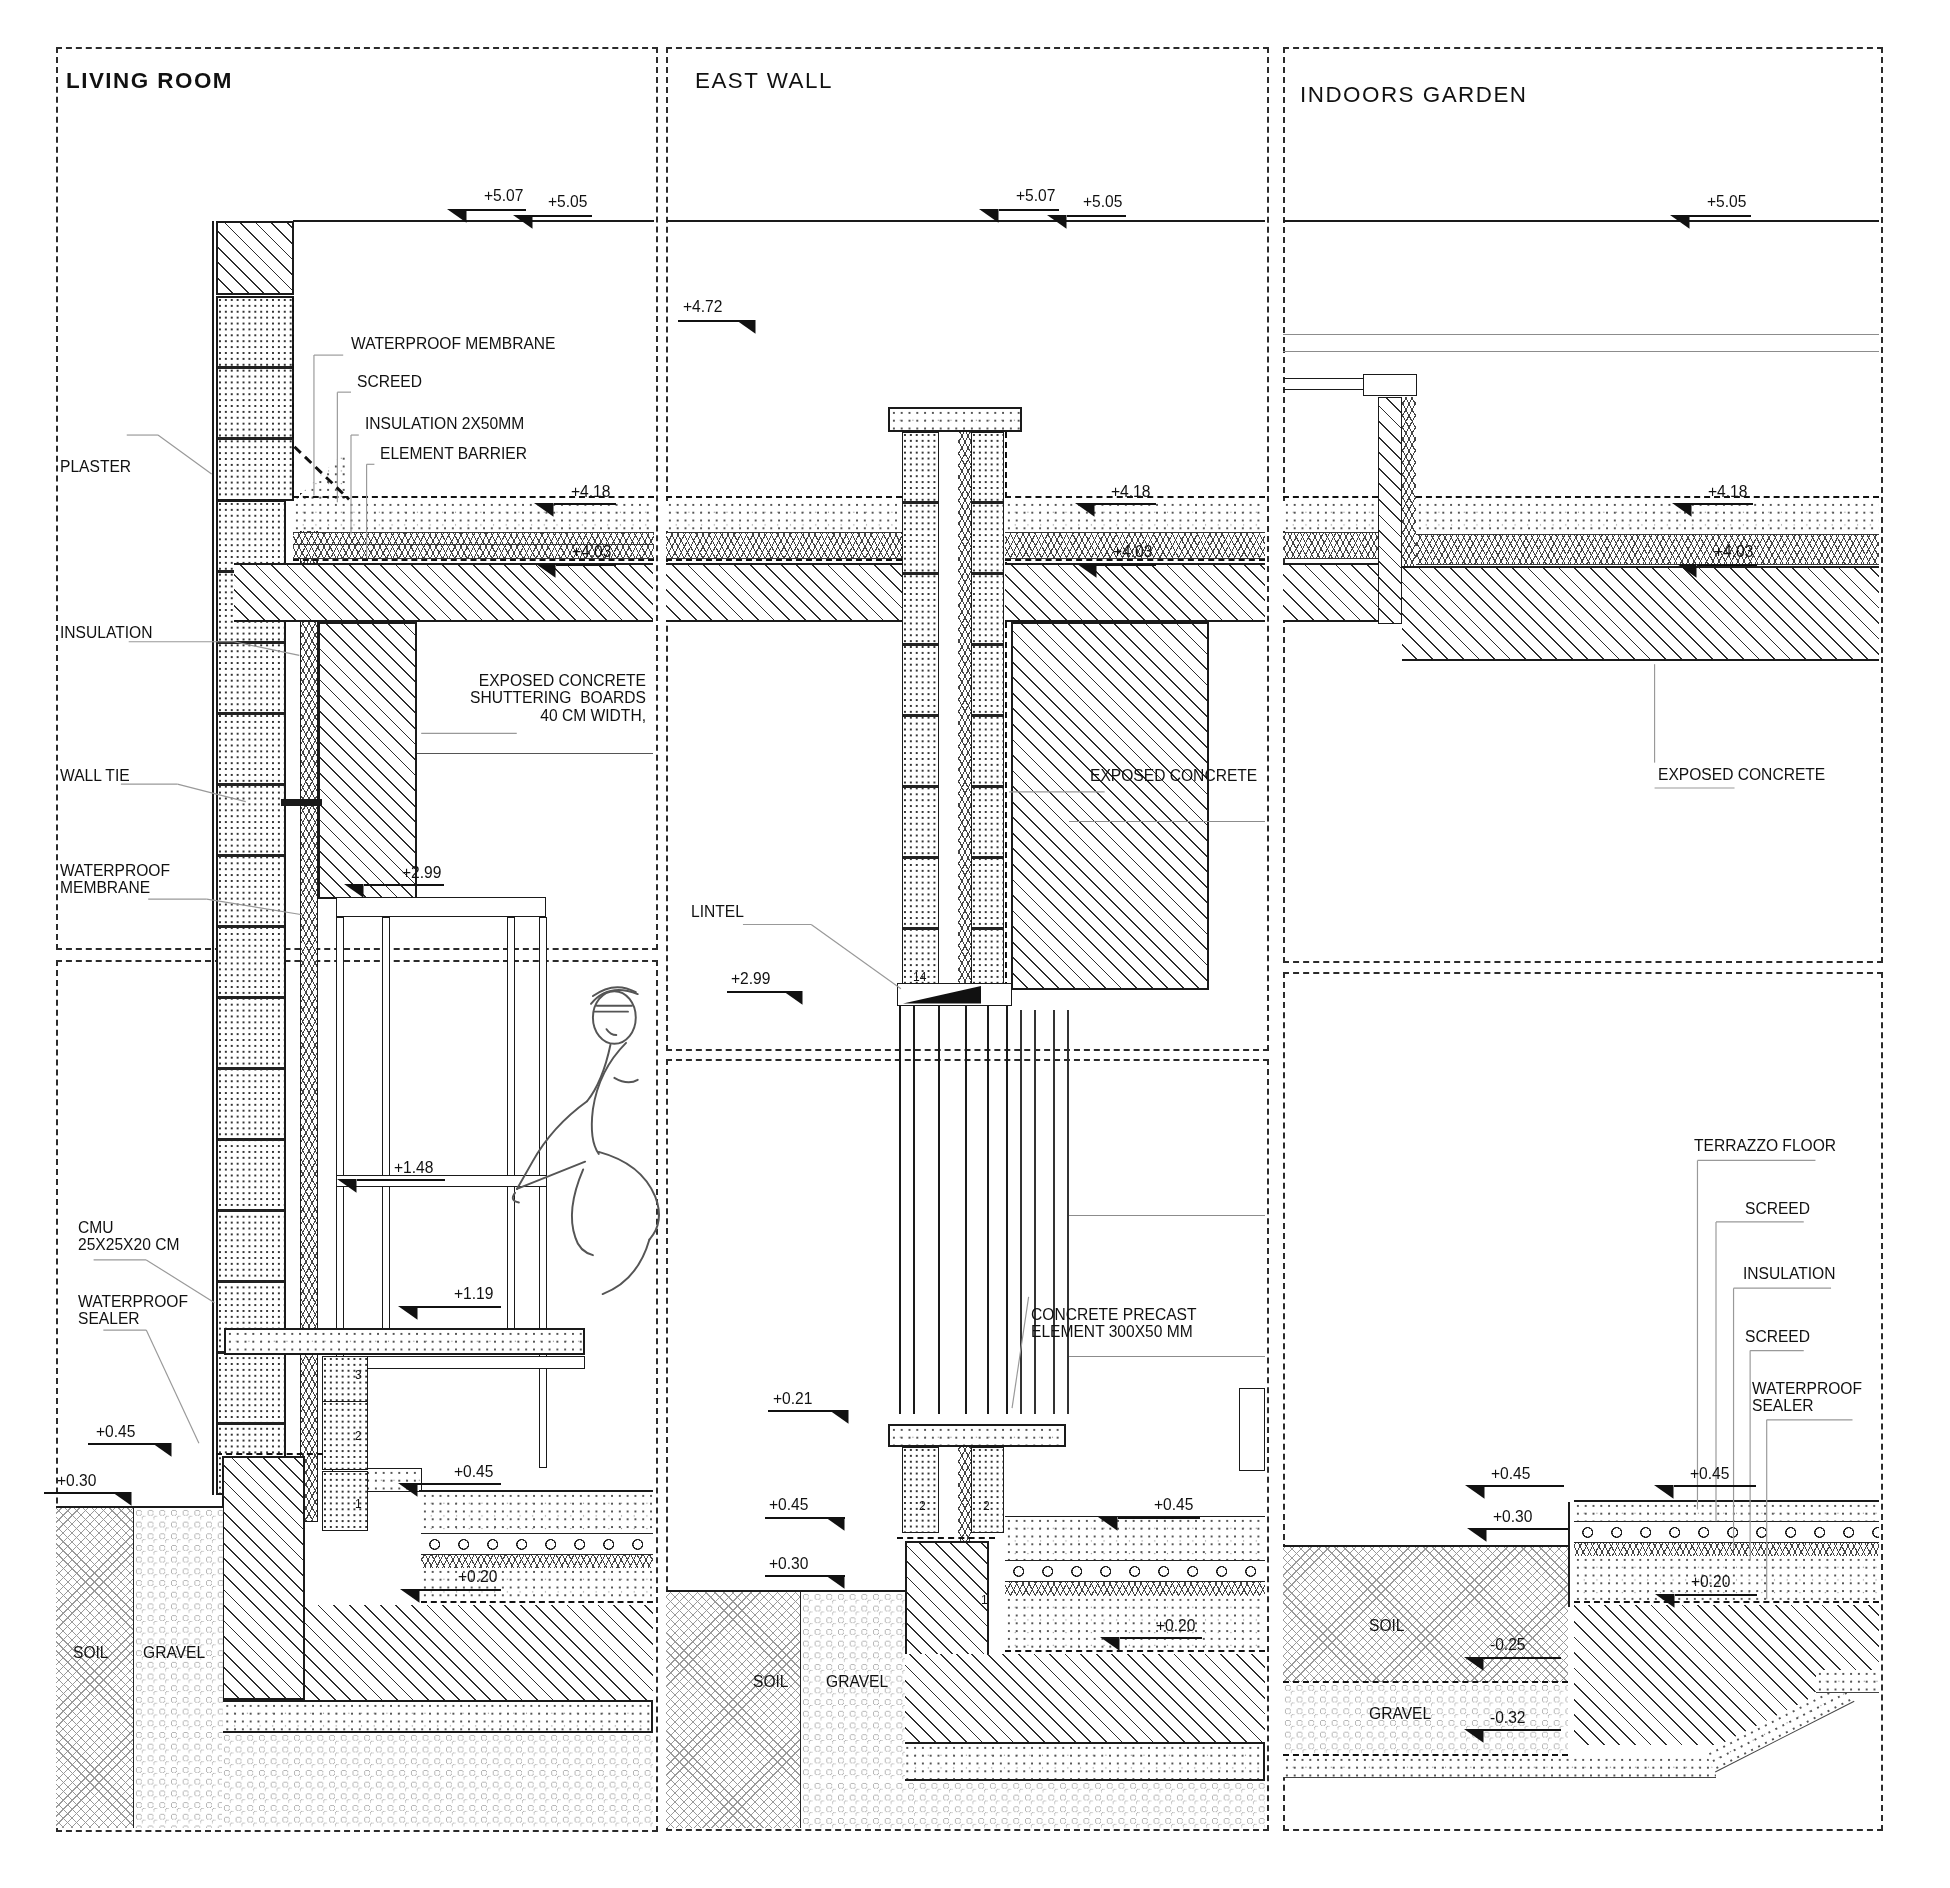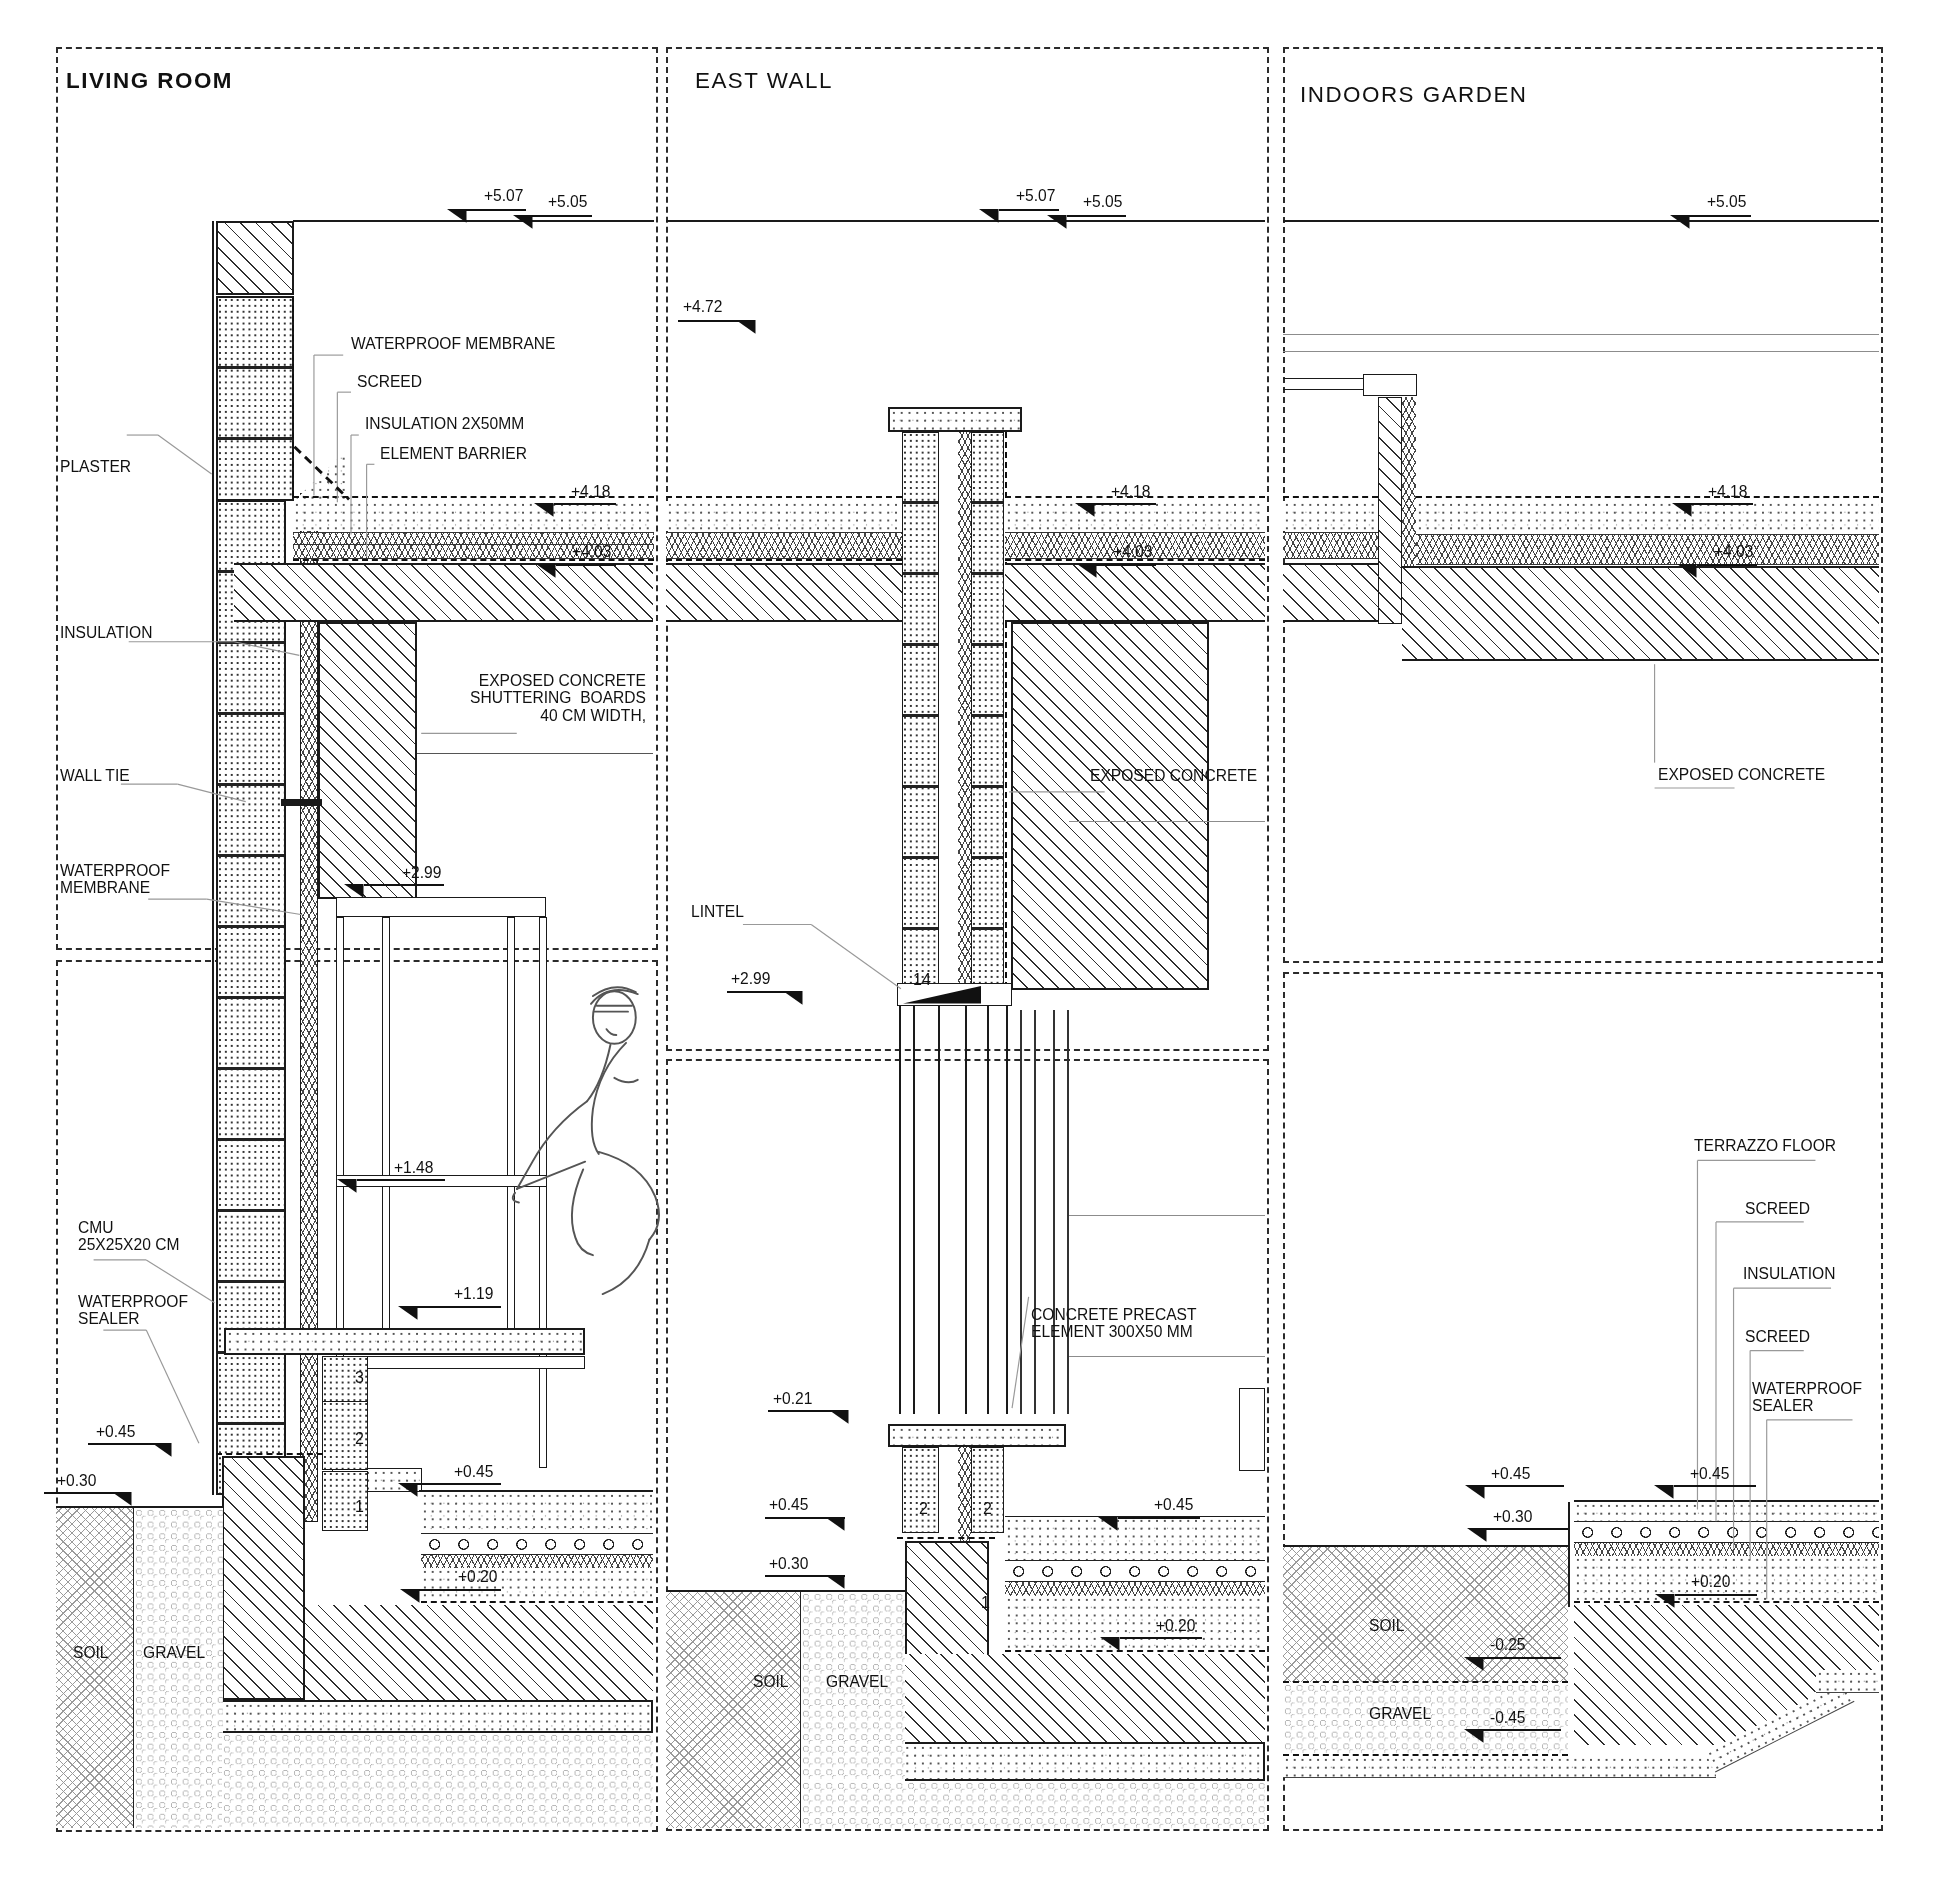--- a/index.html
+++ b/index.html
@@ -39,21 +39,21 @@
   .b2{border:2px solid #1a1a1a;}
   .b1{border:1.5px solid #1a1a1a;}
   .ln{background:#1a1a1a;}
   .gl{background:#8c8c8c;}
   .d3{height:0;border-top:2.9px dashed #111;}
   .d2{height:0;border-top:2px dashed #111;}
   .vd{width:0;border-left:2px dashed #111;}
   
   .ann{position:absolute;font-size:15.6px;line-height:1.12;white-space:pre;color:#111;}
   .ttl{font-size:22.4px;letter-spacing:1.5px;}
-  .dg{font-size:16px;}
+  .dg{font-size:12px;}
   .lvl-line{position:absolute;height:2px;background:#111;}
   .lvl-tri{position:absolute;width:19.5px;height:13.7px;background:#111;
            clip-path:polygon(0 0,100% 0,100% 100%);}
   svg.ov{position:absolute;left:0;top:0;}
 </style>
 </head>
 <body>
 
 <div id="canvas">
 
@@ -385,19 +385,19 @@
       <div class="lvl-tri" style="left: 1654px; top: 1485px;"></div>
       <div class="ann" style="top: 1508px; left: 1493px;">+0.30</div>
       <div class="lvl-line" style="left: 1486px; top: 1528px; width: 82px;"></div>
       <div class="lvl-tri" style="left: 1467px; top: 1528px;"></div>
       <div class="ann" style="top: 1573px; left: 1691px;">+0.20</div>
       <div class="lvl-line" style="left: 1675px; top: 1594px; width: 82px;"></div>
       <div class="lvl-tri" style="left: 1655px; top: 1594px;"></div>
       <div class="ann" style="top: 1636px; left: 1490px;">-0.25</div>
       <div class="lvl-line" style="left: 1483px; top: 1657px; width: 78px;"></div>
       <div class="lvl-tri" style="left: 1464px; top: 1657px;"></div>
-      <div class="ann" style="top: 1709px; left: 1490px;">-0.45</div>
+      <div class="ann" style="top: 1709px; left: 1490px;">-0.32</div>
       <div class="lvl-line" style="left: 1483px; top: 1729px; width: 78px;"></div>
       <div class="lvl-tri" style="left: 1464px; top: 1729px;"></div>
     </div>
 
 </div>
 
 
 </body></html>

